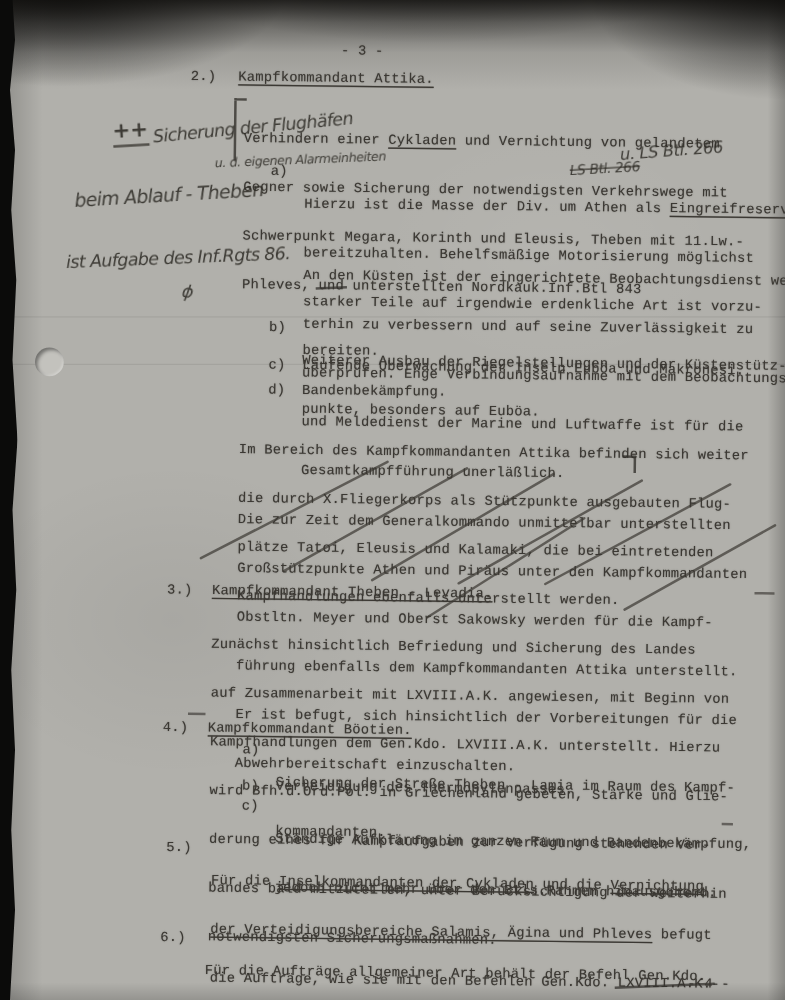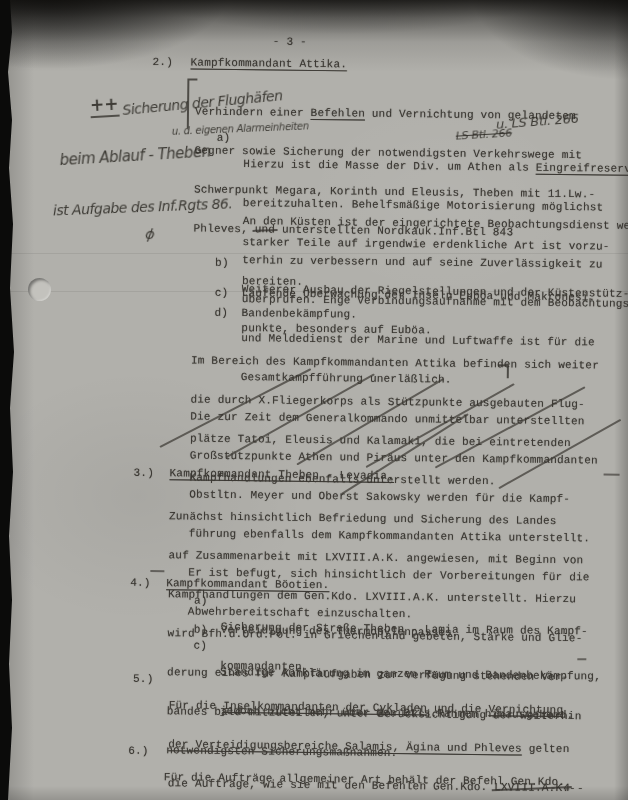--- a/index.html
+++ b/index.html
@@ -52,21 +52,21 @@
 
   <div class="content">
 
     <div class="tw" style="left:268px;top:36px;">- 3 -</div>
 
     <div class="tw" style="left:148px;top:58px;">2.)</div>
     <div class="tw title" style="left:186px;top:58px;">Kampfkommandant Attika.</div>
 
     <div class="brk-open"></div>
     <div class="para" style="left:191px;top:81px;">
-      <div class="ln"><span>Verhindern einer </span><span class="u">Befehlen</span><span> und Vernichtung von gelandetem</span></div>
+      <div class="ln"><span>Verhindern einer </span><span class="u">Cykladen</span><span> und Vernichtung von gelandetem</span></div>
       <div class="ln">Gegner sowie Sicherung der notwendigsten Verkehrswege mit</div>
       <div class="ln">Schwerpunkt Megara, Korinth und Eleusis, Theben mit 11.Lw.-</div>
       <div class="ln"><span>Phleves, </span><span class="hstrike">und</span><span> unterstellten Nordkauk.Inf.Btl 843</span></div>
     </div>
 
     <div class="tw" style="left:213px;top:133px;">a)</div>
     <div class="para" style="left:240px;top:133px;">
       <div class="ln"><span>Hierzu ist die Masse der Div. um Athen als </span><span class="u">Eingreifreserve</span></div>
       <div class="ln">bereitzuhalten. Behelfsmäßige Motorisierung möglichst</div>
       <div class="ln">starker Teile auf irgendwie erdenkliche Art ist vorzu-</div>
@@ -146,21 +146,21 @@
     <div class="tw" style="left:196px;top:641px;">c)</div>
     <div class="para" style="left:223px;top:641px;">
       <div class="ln">Ständige Aufklärung im ganzen Raum und Bandenbekämpfung,</div>
       <div class="ln">jedoch nicht mehr über den Btls.Rahmen hinausgehend.</div>
     </div>
     <div class="dash" style="left:580px;top:655px;width:9px;"></div>
 
     <div class="tw" style="left:136px;top:675px;">5.)</div>
     <div class="para" style="left:172px;top:675px;">
       <div class="ln"><span>Für die </span><span class="u">Inselkommandanten der Cykladen</span><span> und die </span><span class="u">Vernichtung</span></div>
-      <div class="ln"><span class="u">der Verteidigungsbereiche Salamis, Ägina und Phleves</span><span> gelten</span></div>
+      <div class="ln"><span class="u">der Verteidigungsbereiche Salamis, Ägina und Phleves</span><span> befugt</span></div>
       <div class="ln"><span>die Aufträge, wie sie mit den Befehlen Gen.Kdo. </span><span class="hstrike">LXVIII.A.K.</span><span>-</span></div>
       
       
     </div>
 
     <div class="tw" style="left:132px;top:747px;">6.)</div>
     <div class="para" style="left:168px;top:747px;">
       <div class="ln">Für die Aufträge allgemeiner Art behält der Befehl Gen.Kdo.</div>
       
       

